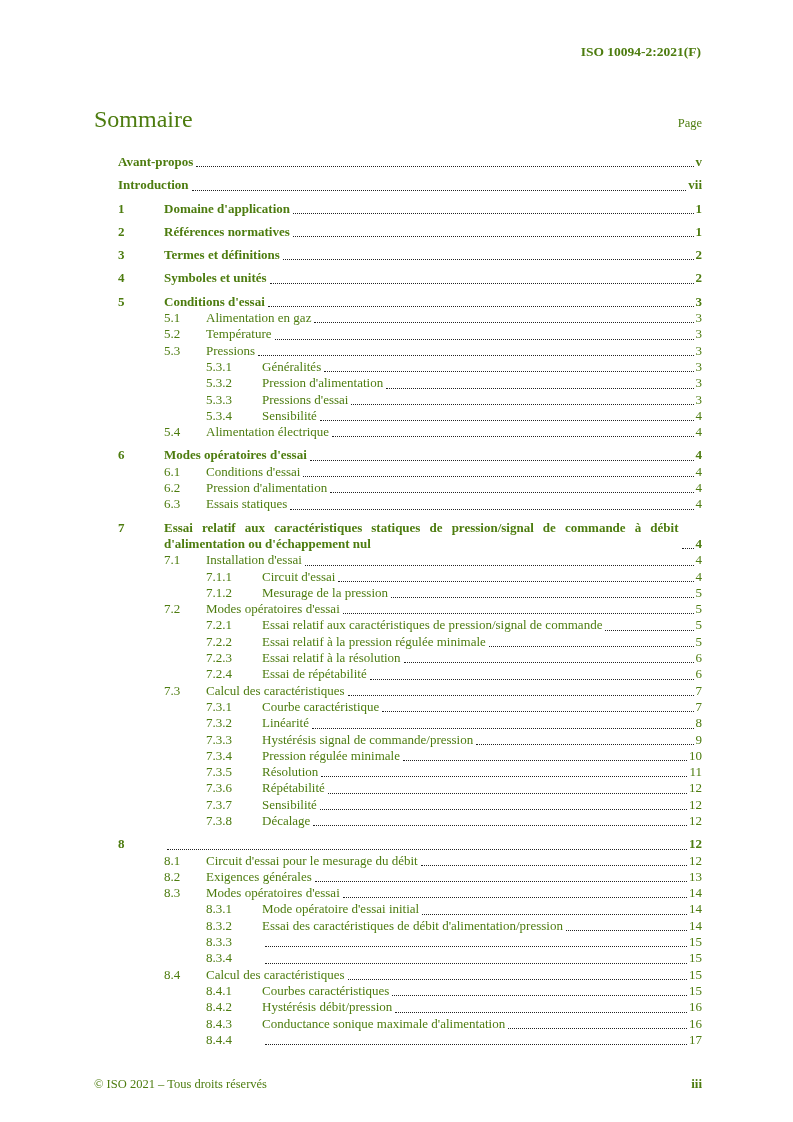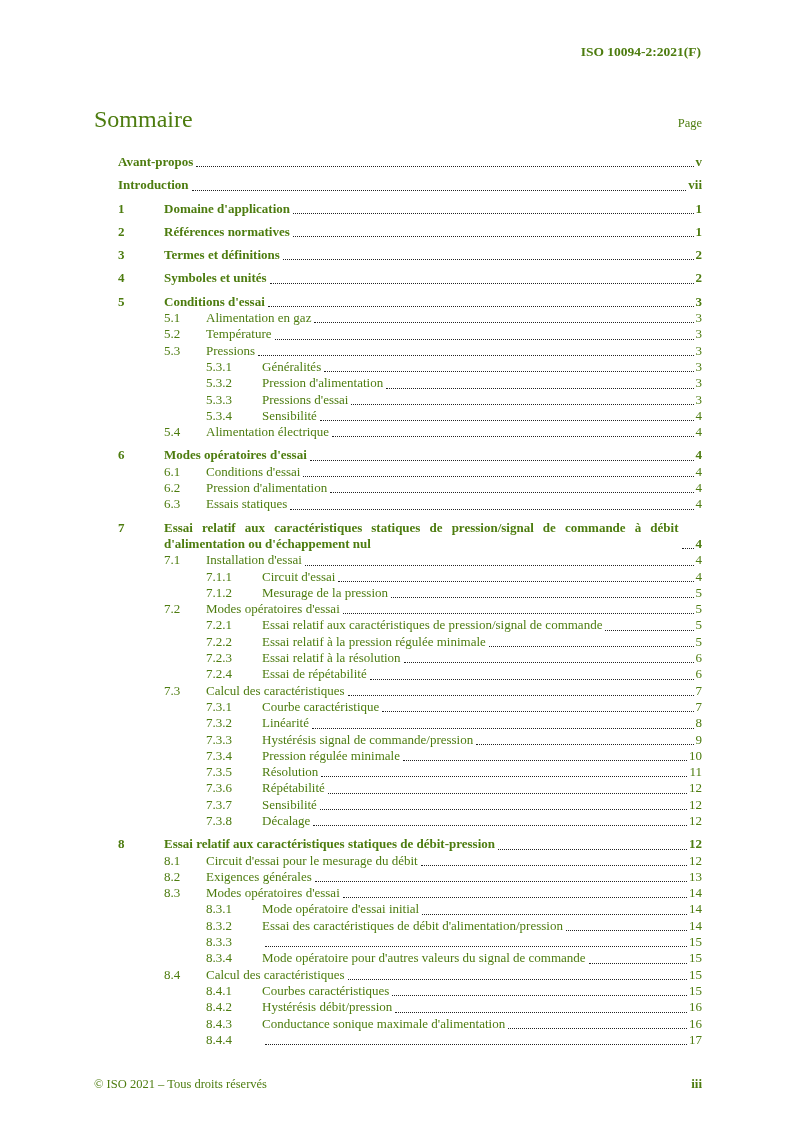--- a/index.html
+++ b/index.html
@@ -356,21 +356,20 @@
           <span class="num">7.3.8</span>
           <span class="entry-body">
             <span class="title">Décalage</span>
             <span class="leader"></span>
             <span class="pg">12</span>
           </span>
         </div>
         <div class="toc-entry lvl1 bold gap">
           <span class="num">8</span>
           <span class="entry-body">
-            <span class="title">Essai relatif aux caractéristiques statiques de débit-pression</span>
             <span class="leader"></span>
             <span class="pg">12</span>
           </span>
         </div>
         <div class="toc-entry lvl2">
           <span class="num">8.1</span>
           <span class="entry-body">
             <span class="title">Circuit d'essai pour le mesurage du débit</span>
             <span class="leader"></span>
             <span class="pg">12</span>
@@ -411,21 +410,20 @@
         <div class="toc-entry lvl3">
           <span class="num">8.3.3</span>
           <span class="entry-body">
             <span class="leader"></span>
             <span class="pg">15</span>
           </span>
         </div>
         <div class="toc-entry lvl3">
           <span class="num">8.3.4</span>
           <span class="entry-body">
-            <span class="title">Mode opératoire pour d'autres valeurs du signal de commande</span>
             <span class="leader"></span>
             <span class="pg">15</span>
           </span>
         </div>
         <div class="toc-entry lvl2">
           <span class="num">8.4</span>
           <span class="entry-body">
             <span class="title">Calcul des caractéristiques</span>
             <span class="leader"></span>
             <span class="pg">15</span>

